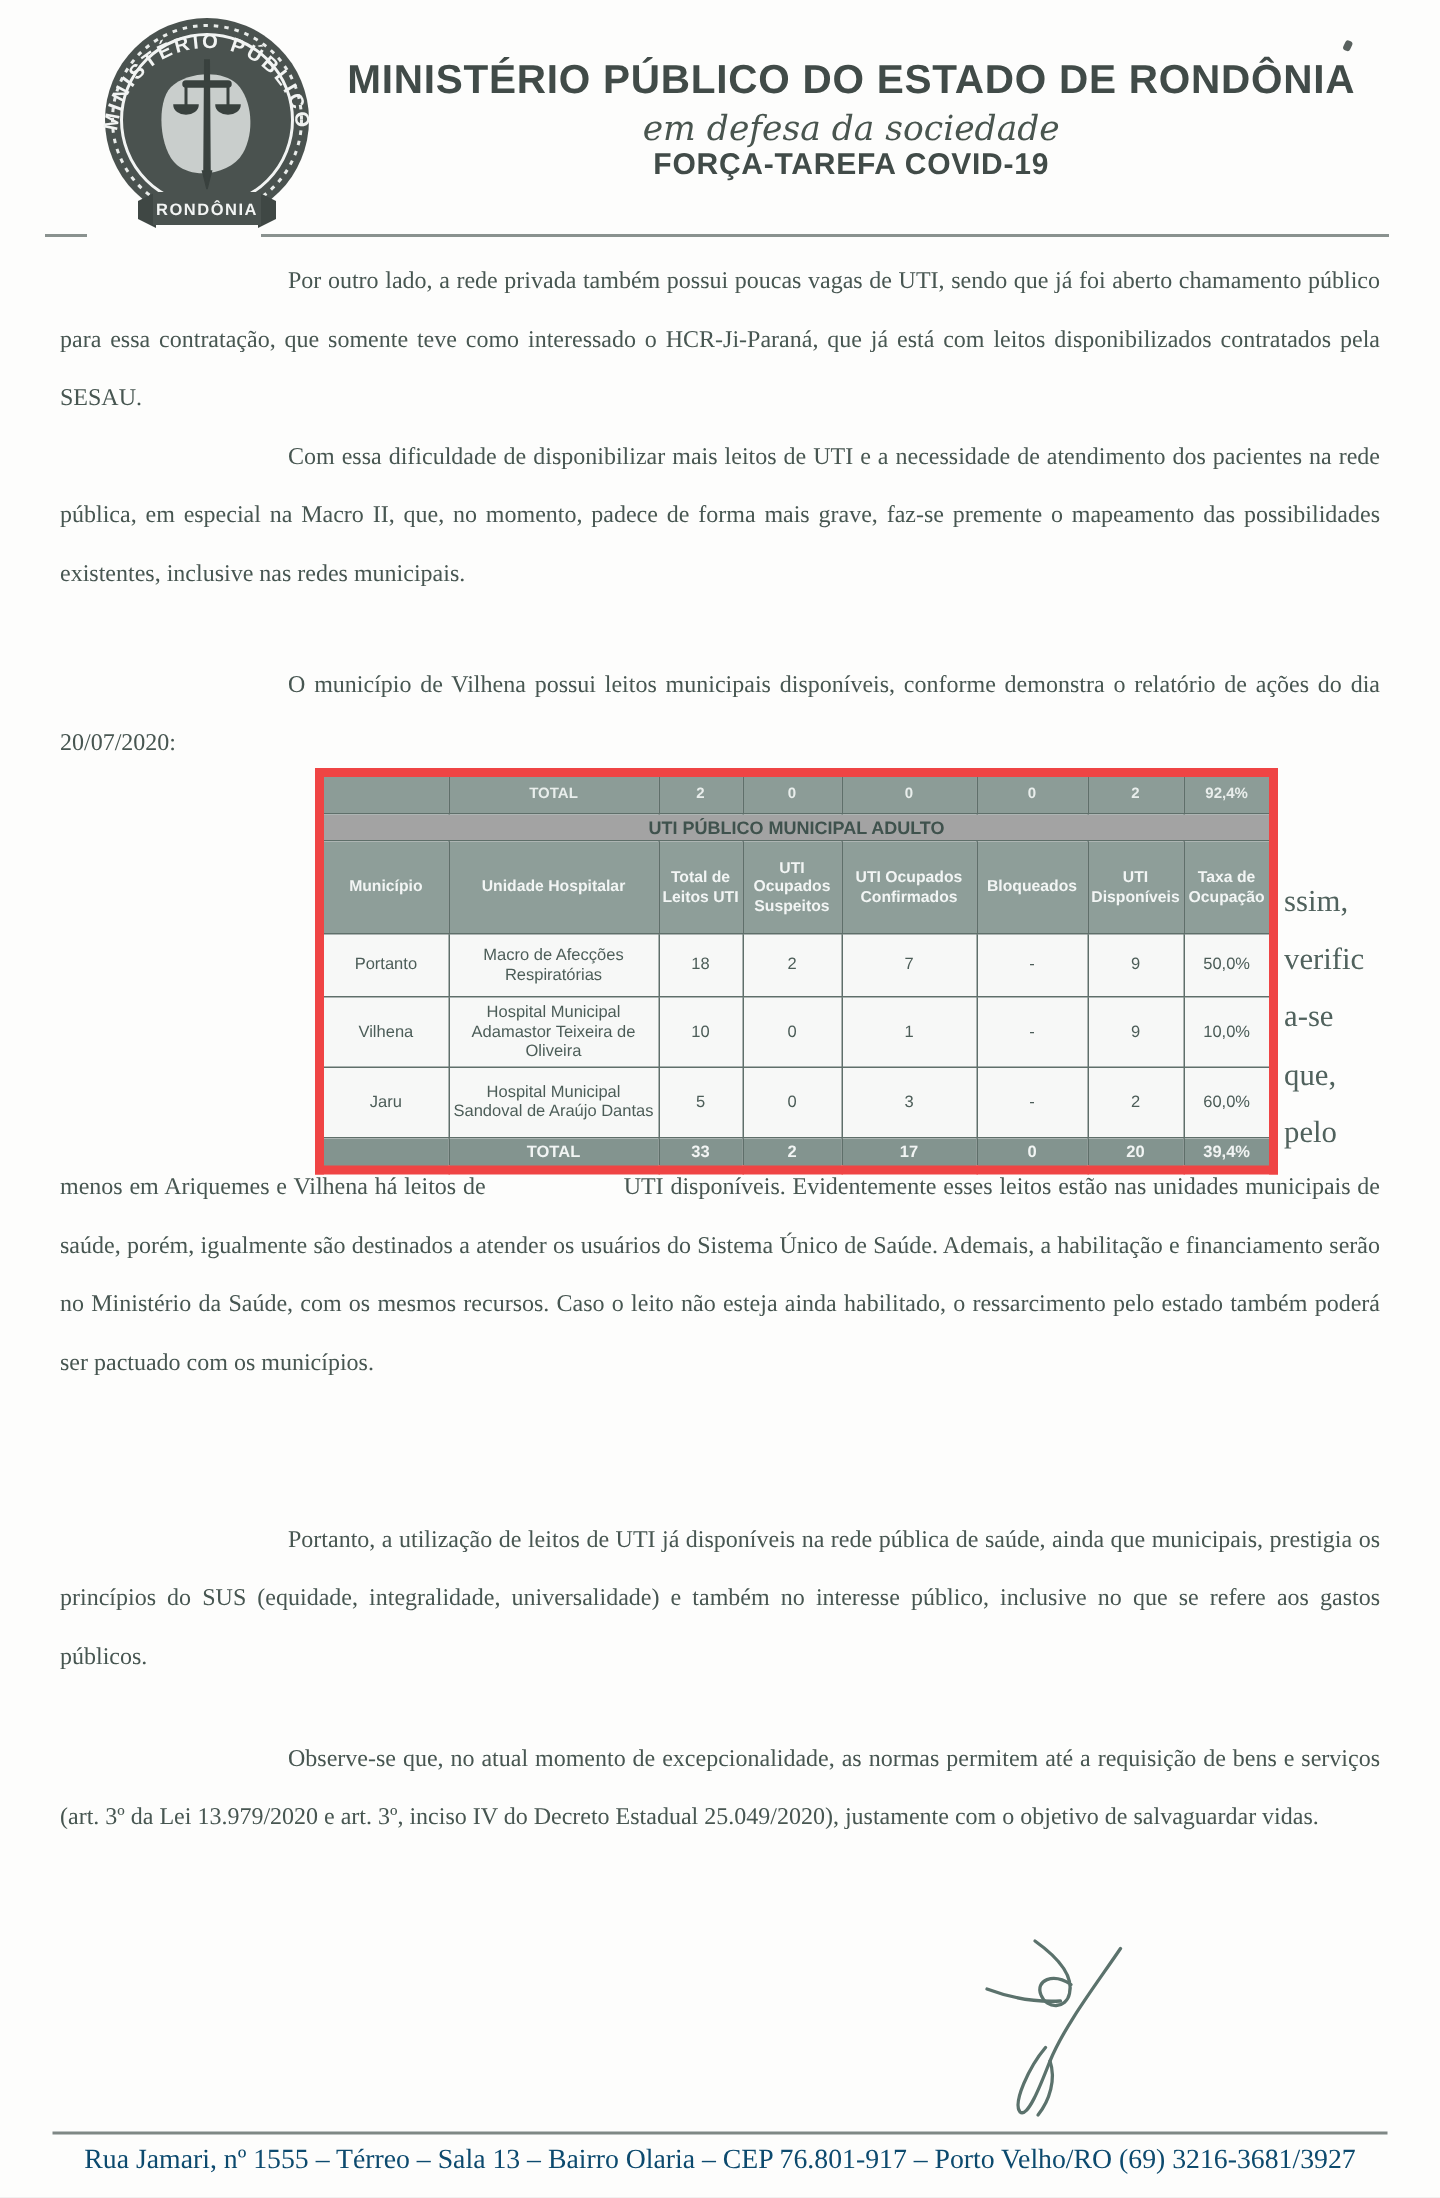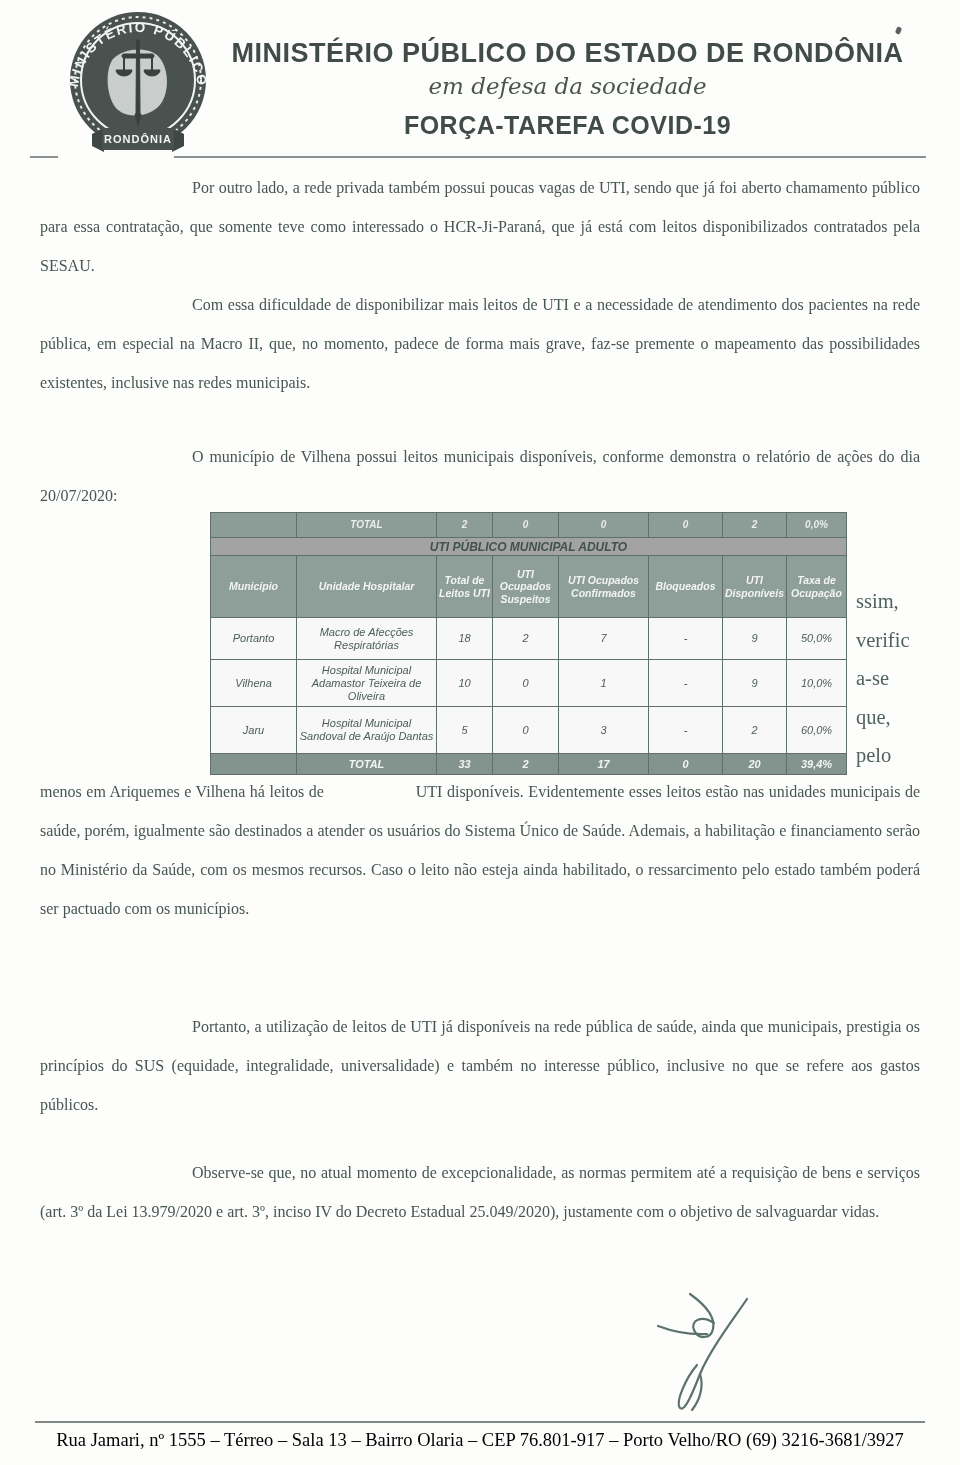--- a/index.html
+++ b/index.html
@@ -17,21 +17,21 @@
   
   .seal { position: absolute; left: 52px; top: 6px; width: 172px; height: 154px; }
   .header-block {
     position: absolute; left: 205px; top: 38px; width: 725px;
     text-align: center;
     font-family: "Liberation Sans", sans-serif;
     color: #414b48;
   }
   .org-name { font-size: 27px; font-weight: 700; letter-spacing: 0.5px; white-space: nowrap; }
   .motto { font-family: "DejaVu Serif", serif; font-style: italic; font-size: 23px; margin-top: 4px; color: #49554f; }
-  .taskforce { font-size: 25px; font-weight: 700; margin-top: 12px; letter-spacing: 0.5px; }
+  .taskforce { font-size: 20px; font-weight: 700; margin-top: 0; letter-spacing: 0.5px; }
 
   .rule-left { position: absolute; left: 30px; top: 156px; width: 28px; border-top: 2px solid #8a928f; }
   .rule-main { position: absolute; left: 174px; top: 156px; width: 752px; border-top: 2px solid #8a928f; }
   .speck { position: absolute; left: 896px; top: 27px; width: 5px; height: 7px; background: #5a625f; transform: rotate(25deg); border-radius: 2px; }
 
   
   .para {
     position: absolute; left: 40px; width: 880px;
     font-size: 16px; line-height: 39px;
     text-align: justify;
@@ -52,22 +52,21 @@
     font-size: 20.5px; line-height: 38.5px; color: #50625d;
   }
   .side-text div { white-space: nowrap; }
 
   
   .uti-table-wrap { position: absolute; left: 210px; top: 512px; width: 636px; }
   table.uti {
     width: 100%; border-collapse: collapse; table-layout: fixed;
     font-family: "Liberation Sans", sans-serif;
     font-size: 11px; color: #4c5d58;
-    border: 1px solid #ef4444;
-    font-style: italic;
+    border: 6px solid #ef4444;
   }
   table.uti td, table.uti th {
     border: 1px solid #5f6f6a;
     text-align: center; vertical-align: middle;
     padding: 1px 2px;
     overflow: hidden;
   }
   tr.clipped-row td {
     height: 13px; background: #8c9c97; color: #e9eeec;
     font-weight: 700; font-size: 10px; line-height: 22px;
@@ -87,21 +86,21 @@
     font-weight: 700; font-size: 11px;
   }
 
   
   .signature { position: absolute; left: 612px; top: 1282px; width: 165px; height: 140px; }
 
   
   .footer-rule { position: absolute; left: 35px; top: 1421px; width: 890px; border-top: 2px solid #7f8885; }
   .footer-text {
     position: absolute; left: 40px; top: 1430px; width: 880px;
-    text-align: center; font-size: 18.5px; color: #000000;
+    text-align: center; font-size: 18.5px; color: #0c4a6e;
     font-family: "Liberation Serif", serif;
     white-space: nowrap;
   }
 </style>
 </head>
 <body>
 
 <div class="page">
 
   <svg class="seal" viewBox="0 0 172 154" aria-hidden="true">
@@ -162,21 +161,21 @@
       </colgroup>
       <tbody>
           <tr class="clipped-row">
         <td></td>
         <td>TOTAL</td>
         <td>2</td>
         <td>0</td>
         <td>0</td>
         <td>0</td>
         <td>2</td>
-        <td>0,0%</td>
+        <td>92,4%</td>
       </tr>
       <tr class="section-row">
         <td colspan="8">UTI PÚBLICO MUNICIPAL ADULTO</td>
       </tr>
       <tr class="head-row">
         <td>Município</td>
         <td>Unidade Hospitalar</td>
         <td>Total de Leitos UTI</td>
         <td>UTI Ocupados Suspeitos</td>
         <td>UTI Ocupados Confirmados</td>

